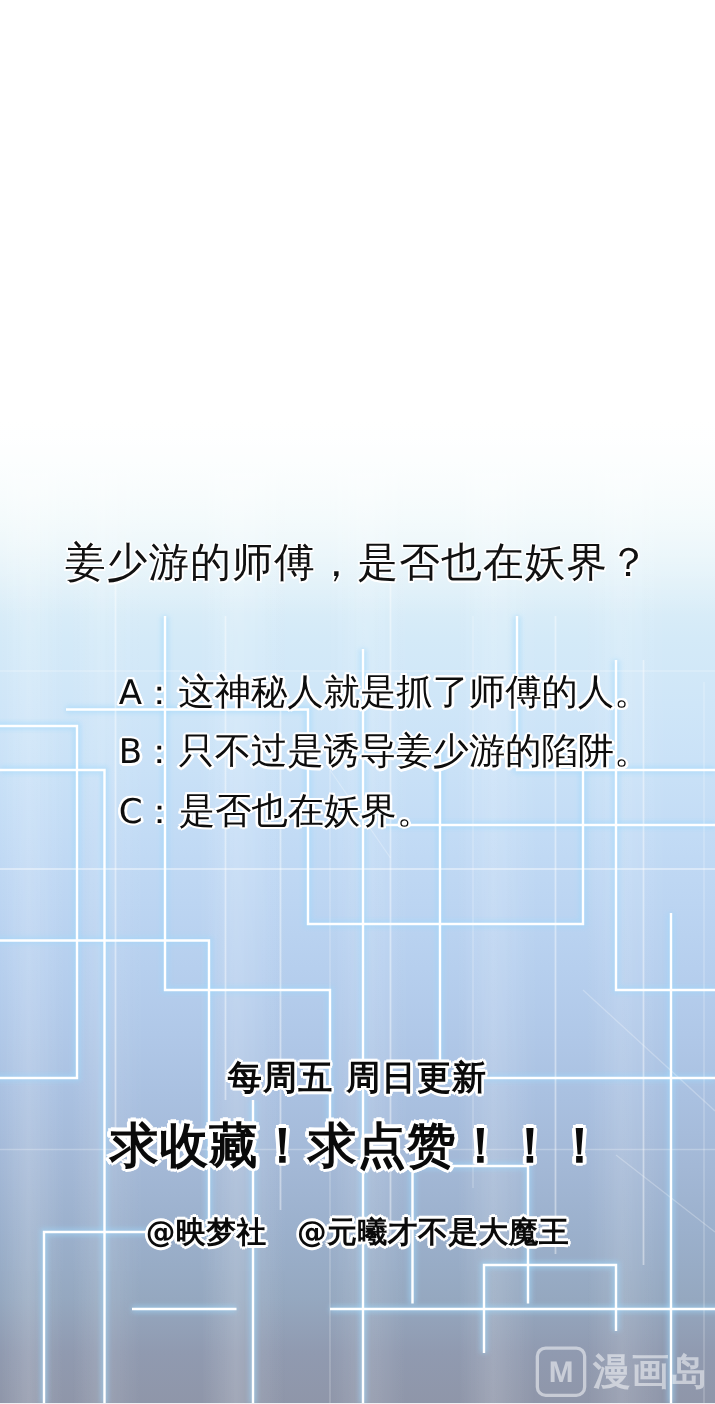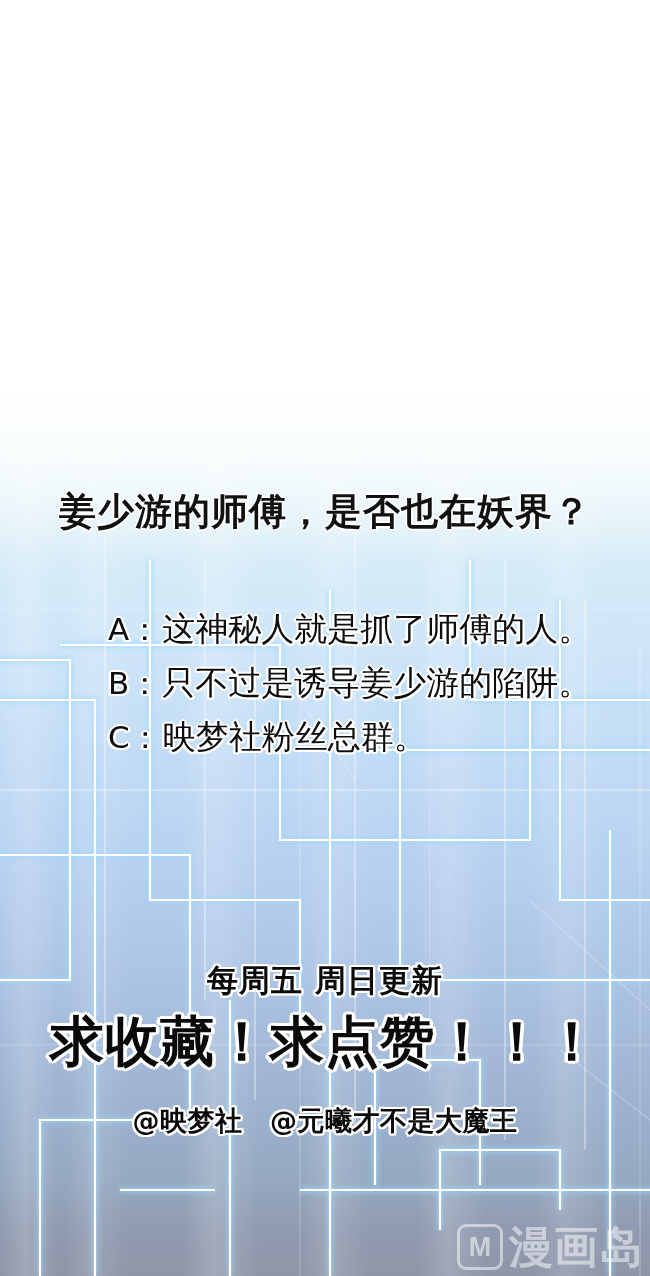--- a/index.html
+++ b/index.html
@@ -116,21 +116,21 @@
     position: absolute;
     top: 489px;
     left: 0;
     width: 650px;
     text-align: center;
     font-size: 37px;
     line-height: 46px;
     letter-spacing: 1px;
     color: #111111;
     font-family: "DejaVu Sans", "Liberation Sans", sans-serif;
-    font-weight: 700;
+    font-weight: 400;
     white-space: nowrap;
     text-shadow:
       1.6px 0 0 #fff, -1.6px 0 0 #fff, 0 1.6px 0 #fff, 0 -1.6px 0 #fff,
       1.2px 1.2px 0 #fff, -1.2px 1.2px 0 #fff, 1.2px -1.2px 0 #fff, -1.2px -1.2px 0 #fff;
   }
 
   .options {
     position: absolute;
     top: 602px;
     left: 108px;
@@ -186,21 +186,21 @@
     font-size: 32px;
     line-height: 44px;
     font-weight: 700;
     letter-spacing: 0.5px;
     text-shadow:
       2.6px 0 0 #fff, -2.6px 0 0 #fff, 0 2.6px 0 #fff, 0 -2.6px 0 #fff,
       2px 2px 0 #fff, -2px 2px 0 #fff, 2px -2px 0 #fff, -2px -2px 0 #fff;
   }
   .promo-cta {
     margin-top: 12px;
-    font-size: 54px;
+    font-size: 44px;
     line-height: 56px;
     font-weight: 700;
     letter-spacing: 1px;
     text-shadow:
       3.2px 0 0 #fff, -3.2px 0 0 #fff, 0 3.2px 0 #fff, 0 -3.2px 0 #fff,
       2.4px 2.4px 0 #fff, -2.4px 2.4px 0 #fff, 2.4px -2.4px 0 #fff, -2.4px -2.4px 0 #fff,
       3.4px 1.2px 0 #fff, -3.4px 1.2px 0 #fff;
   }
   .promo-credits {
     margin-top: 32px;
@@ -231,21 +231,21 @@
     display: flex;
     align-items: center;
     justify-content: center;
     font-size: 27px;
     font-weight: 700;
     color: rgba(255,255,255,0.95);
     font-family: "Liberation Sans", sans-serif;
     line-height: 1;
   }
   .wm-text {
-    font-size: 44px;
+    font-size: 34px;
     font-weight: 700;
     color: rgba(255,255,255,0.92);
     letter-spacing: 1px;
     font-family: "DejaVu Sans", "Liberation Sans", sans-serif;
     line-height: 1;
   }
 </style>
 </head>
 <body>
 
@@ -320,21 +320,21 @@
       <div class="option-row">
         <span class="option-key">A：</span>
         <span class="option-text">这神秘人就是抓了师傅的人。</span>
       </div>
       <div class="option-row">
         <span class="option-key">B：</span>
         <span class="option-text">只不过是诱导姜少游的陷阱。</span>
       </div>
       <div class="option-row">
         <span class="option-key">C：</span>
-        <span class="option-text">映梦社粉丝总群。</span>
+        <span class="option-text">是否也在妖界。</span>
       </div>
     </div>
 
     <div class="promo">
       <div class="promo-line promo-schedule">每周五  周日更新</div>
       <div class="promo-line promo-cta">求收藏！求点赞！！！</div>
       <div class="promo-line promo-credits">@映梦社　@元曦才不是大魔王</div>
     </div>
 
     <div class="watermark">

